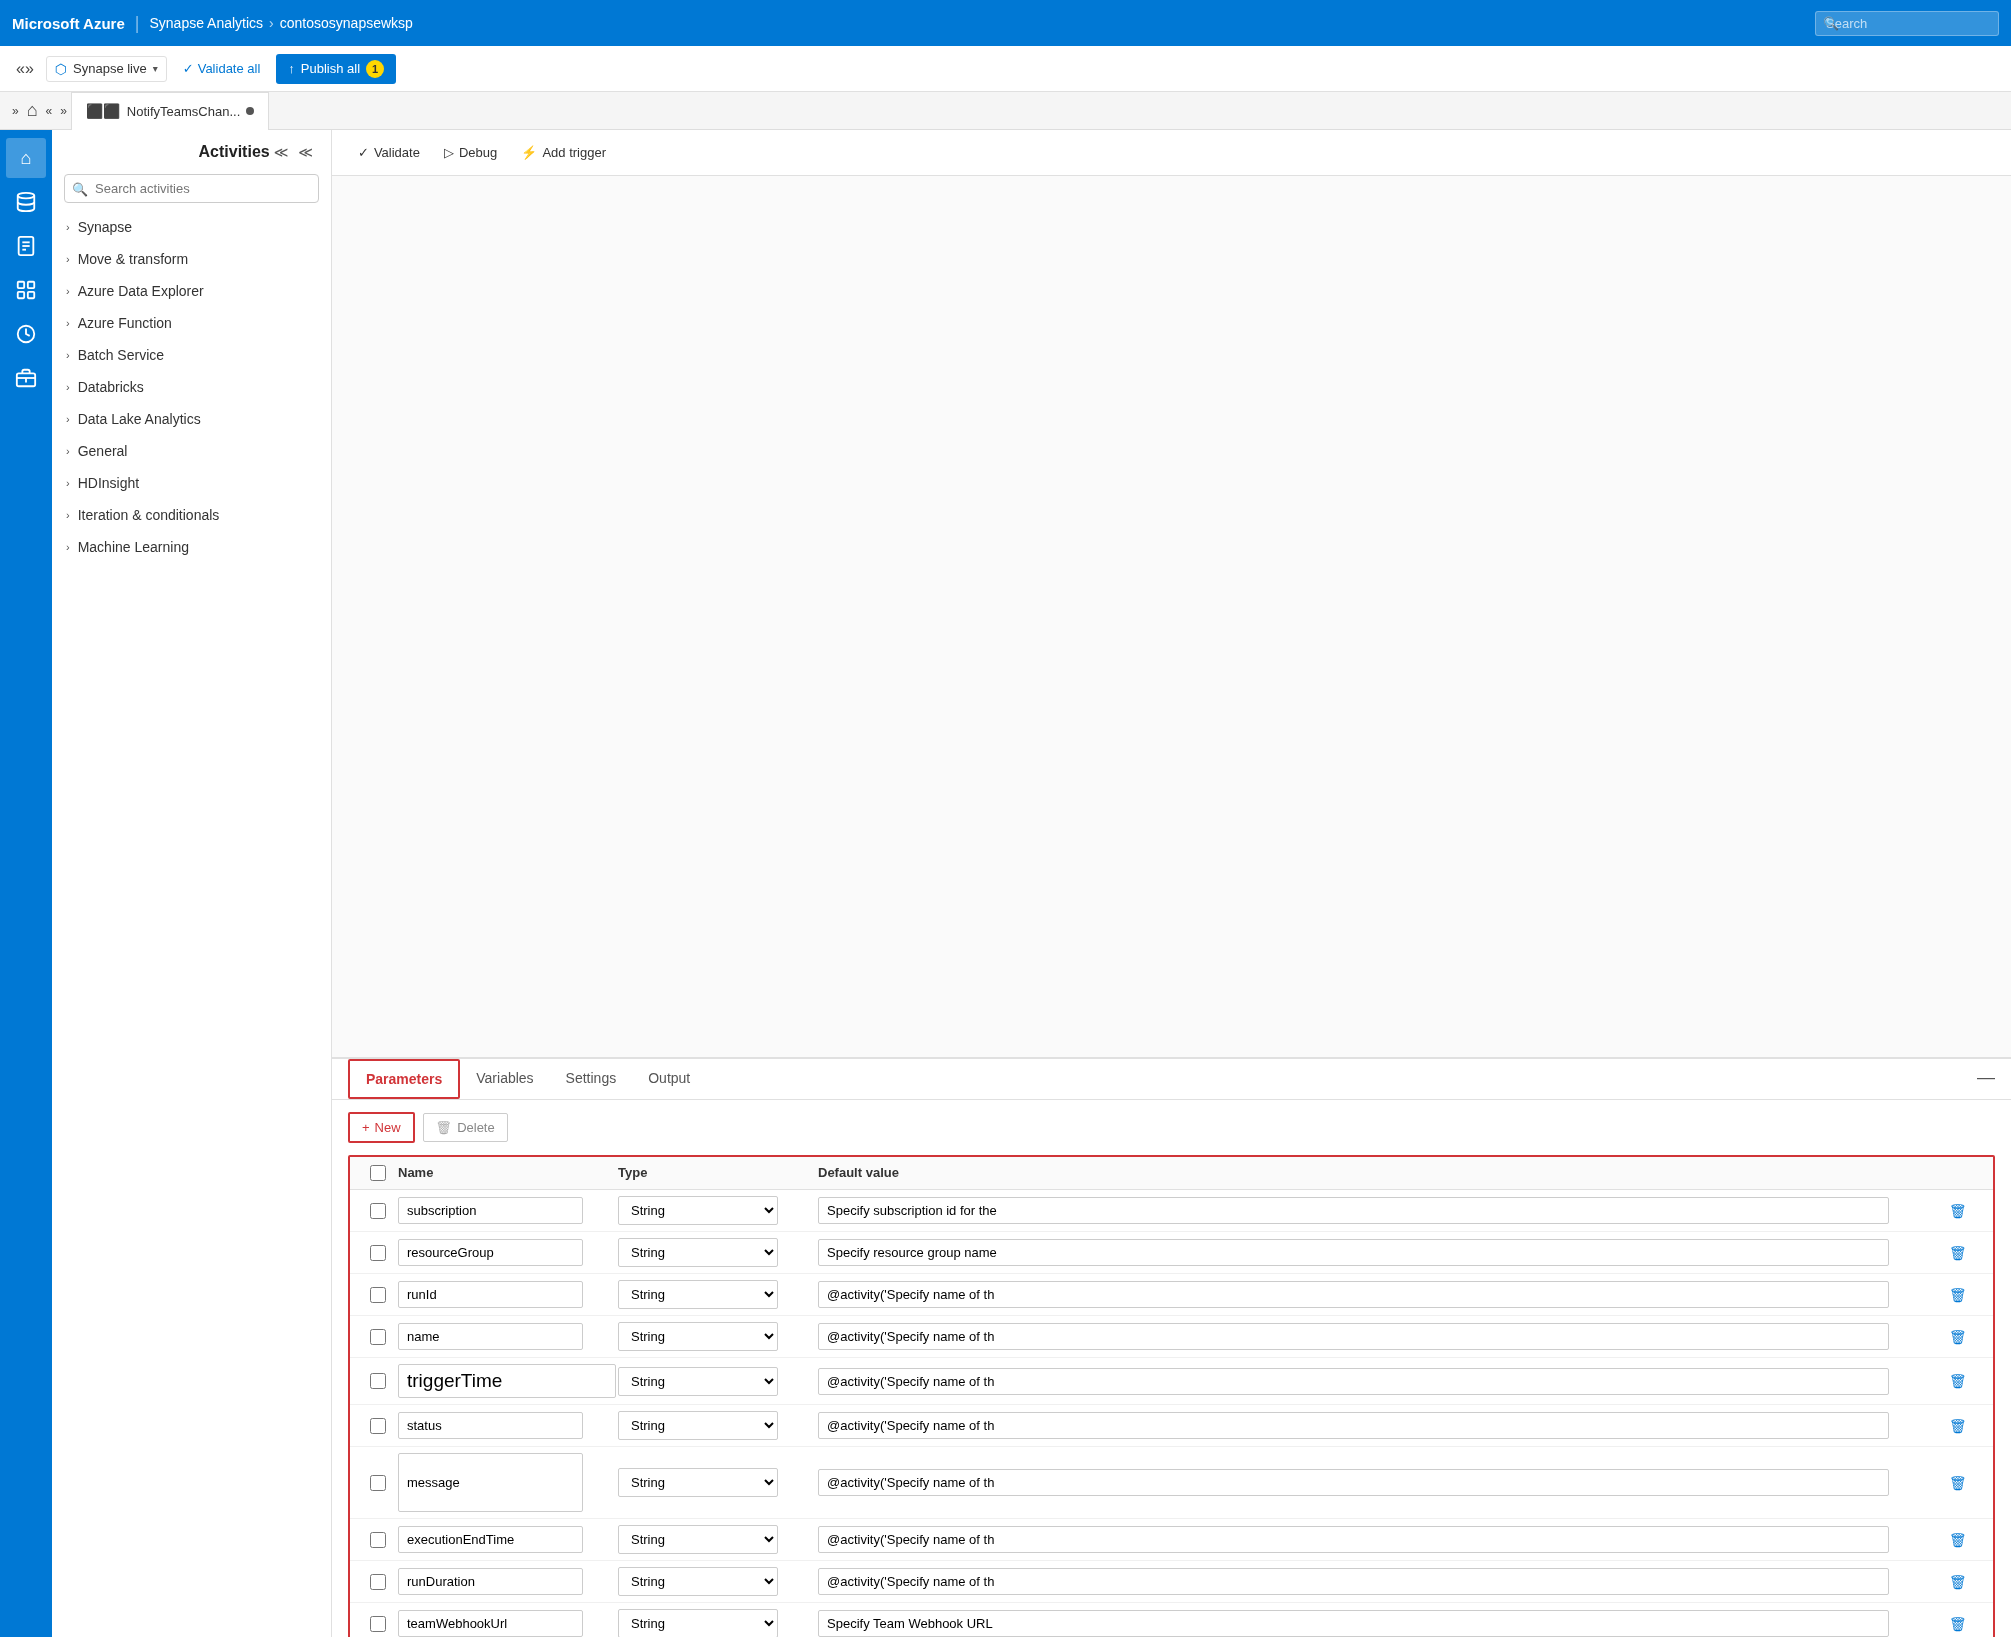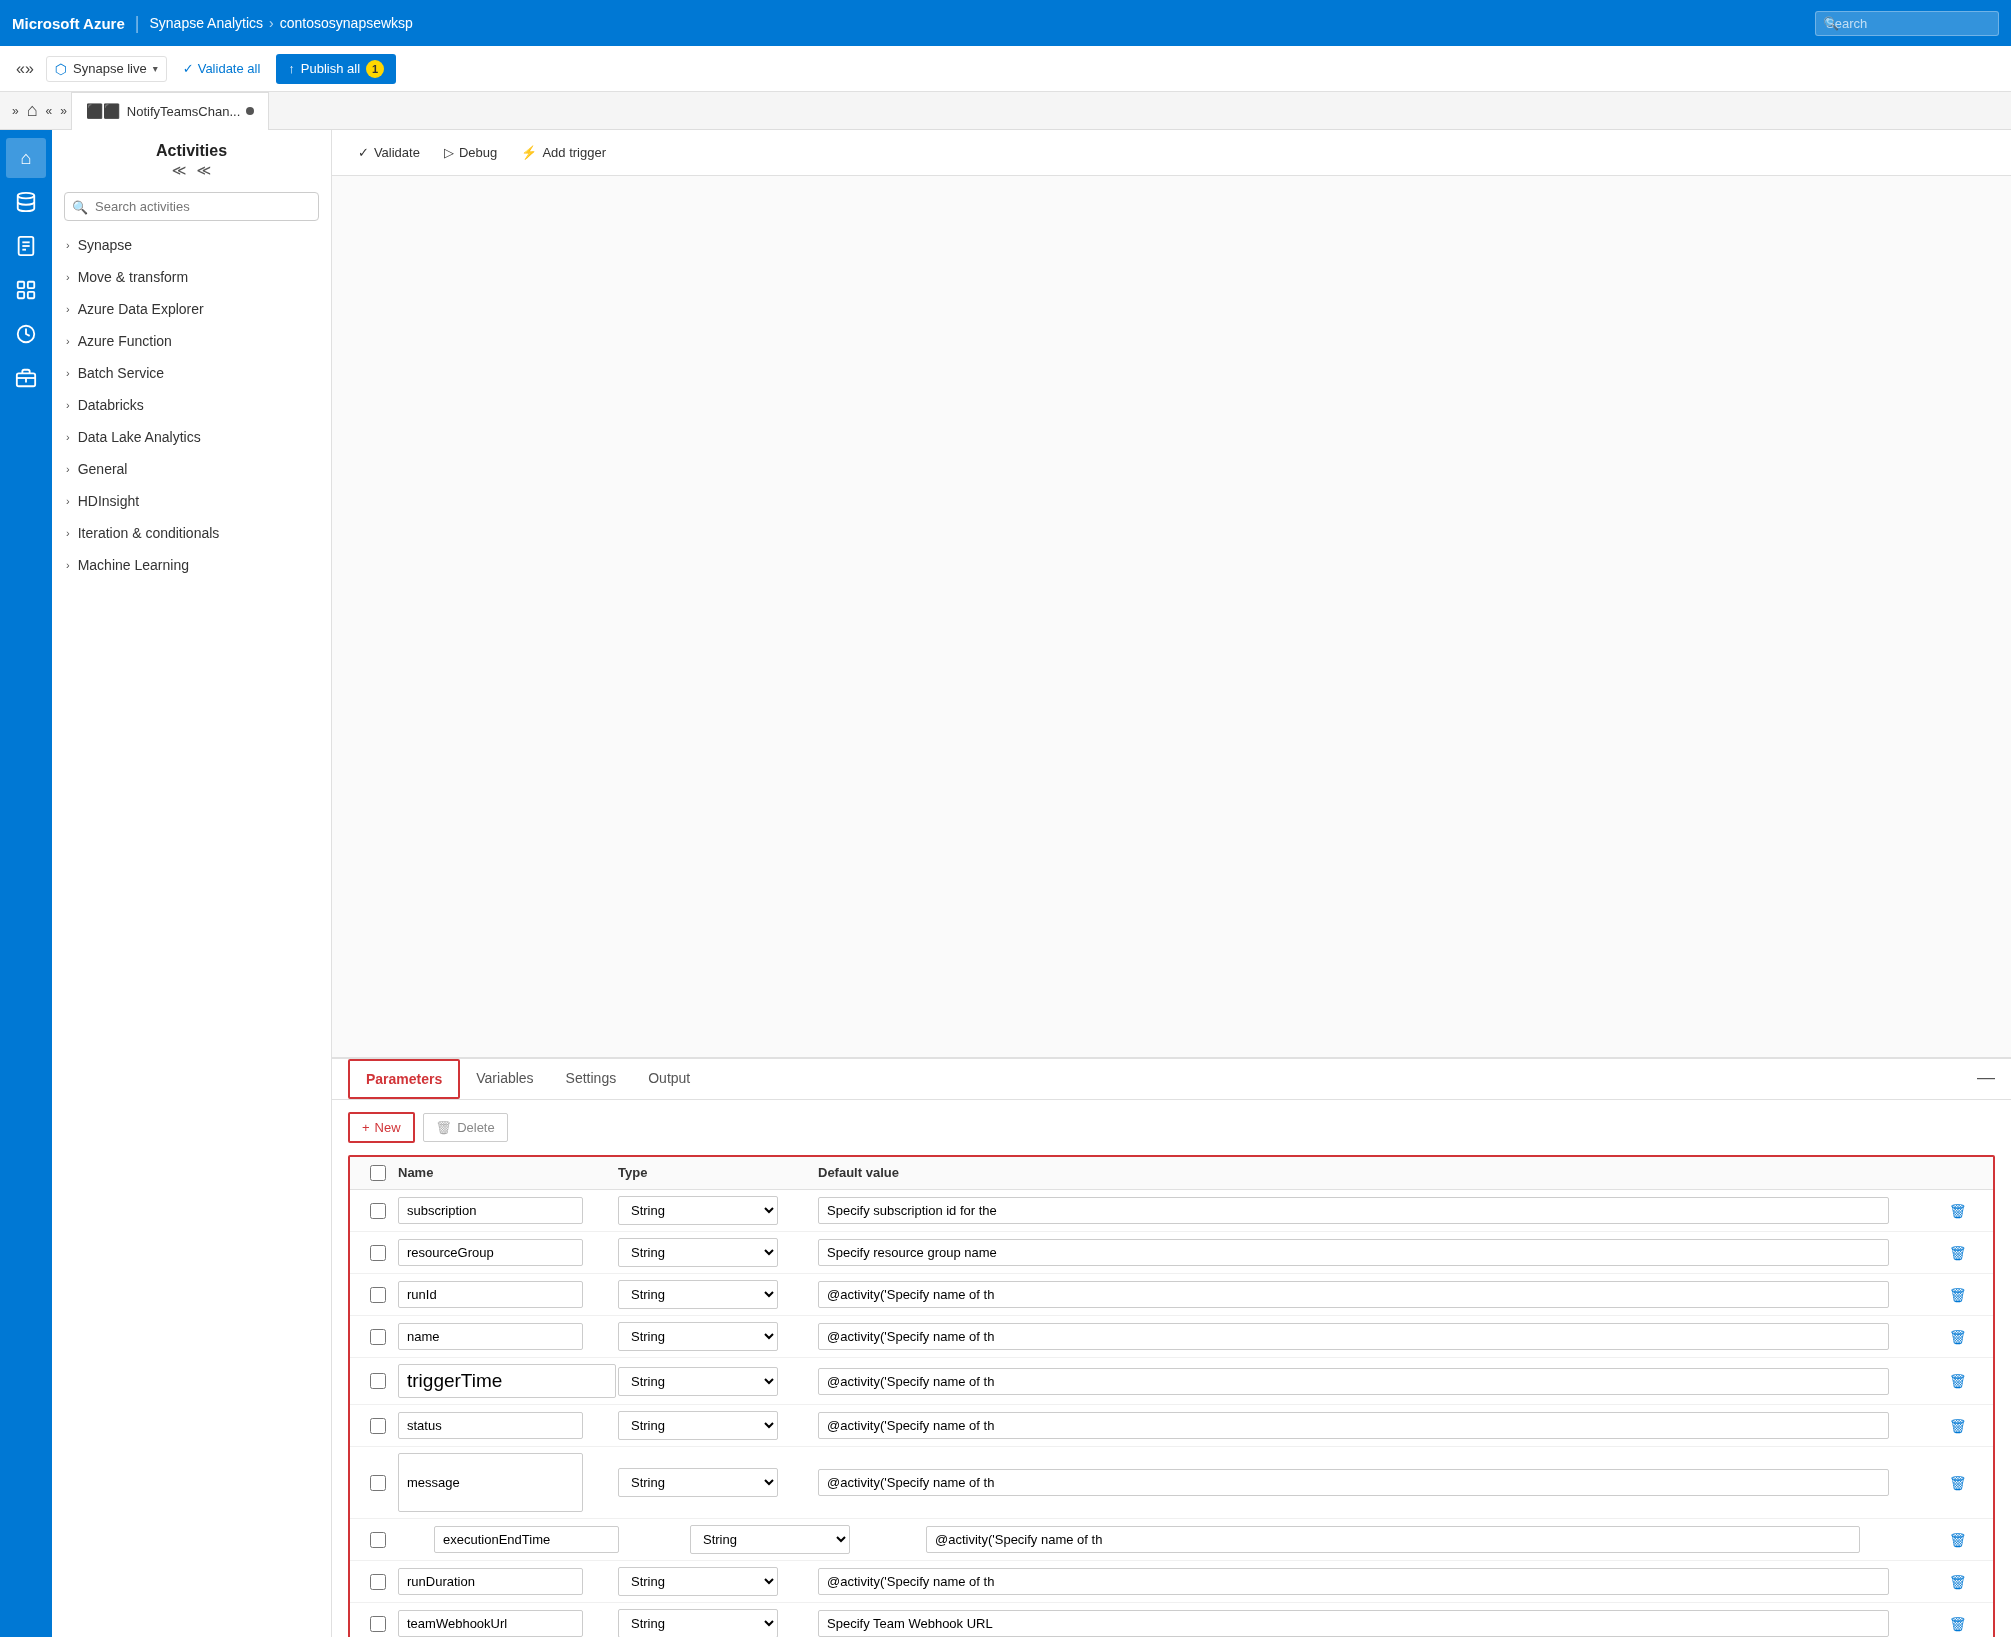--- a/index.html
+++ b/index.html
@@ -157,21 +157,20 @@
       background: white;
       border-right: 1px solid #e0e0e0;
       display: flex;
       flex-direction: column;
     }
     .activities-header {
       display: flex;
       align-items: center;
       justify-content: flex-end;
       padding: 12px 14px 8px;
-      flex-direction: column;
     }
     .activities-title {
       font-size: 16px;
       font-weight: 600;
       color: #222;
     }
     .activities-collapse {
       display: flex;
       gap: 2px;
     }
@@ -724,21 +723,21 @@
         <option value="SecureString">SecureString</option>
       </select>
     </div>
     <div>
       <input type="text" value="@activity('Specify name of th" style="width: 95%; padding: 5px 8px; border: 1px solid rgb(204, 204, 204); border-radius: 2px; font-size: 13px;">
     </div>
     <div>
       <button style="background:none;border:none;cursor:pointer;color:#0078d4;font-size:14px;padding:4px;">🗑</button>
     </div>
   </div>
-              <div style="display: grid; grid-template-columns: 40px 220px 200px 1fr 40px; align-items: center; padding: 6px 8px; border-bottom: 1px solid rgb(240, 240, 240); gap: 36px;">
+              <div style="display: grid; grid-template-columns: 40px 220px 200px 1fr 40px; align-items: center; padding: 6px 8px; border-bottom: 1px solid rgb(240, 240, 240);">
     <div style="display:flex;align-items:center;justify-content:center;">
       <input type="checkbox" style="width: 16px; height: 16px; cursor: pointer;">
     </div>
     <div>
       <input type="text" value="executionEndTime" style="width: 185px; padding: 5px 8px; border: 1px solid rgb(204, 204, 204); border-radius: 2px; font-size: 13px;">
     </div>
     <div>
       <select style="width:160px;padding:5px 8px;border:1px solid #ccc;border-radius:2px;font-size:13px;background:white;cursor:pointer;">
         <option value="String" selected="">String</option>
         <option value="Bool">Bool</option>

